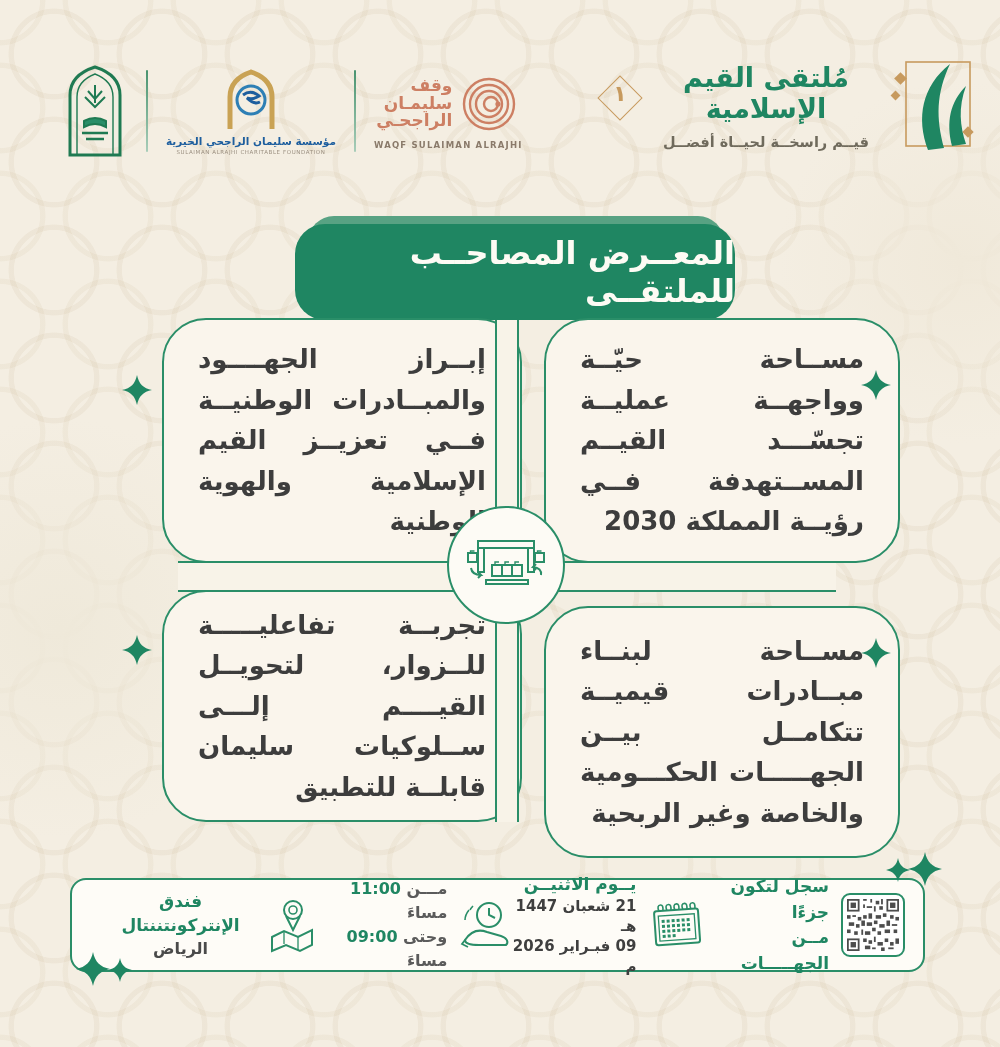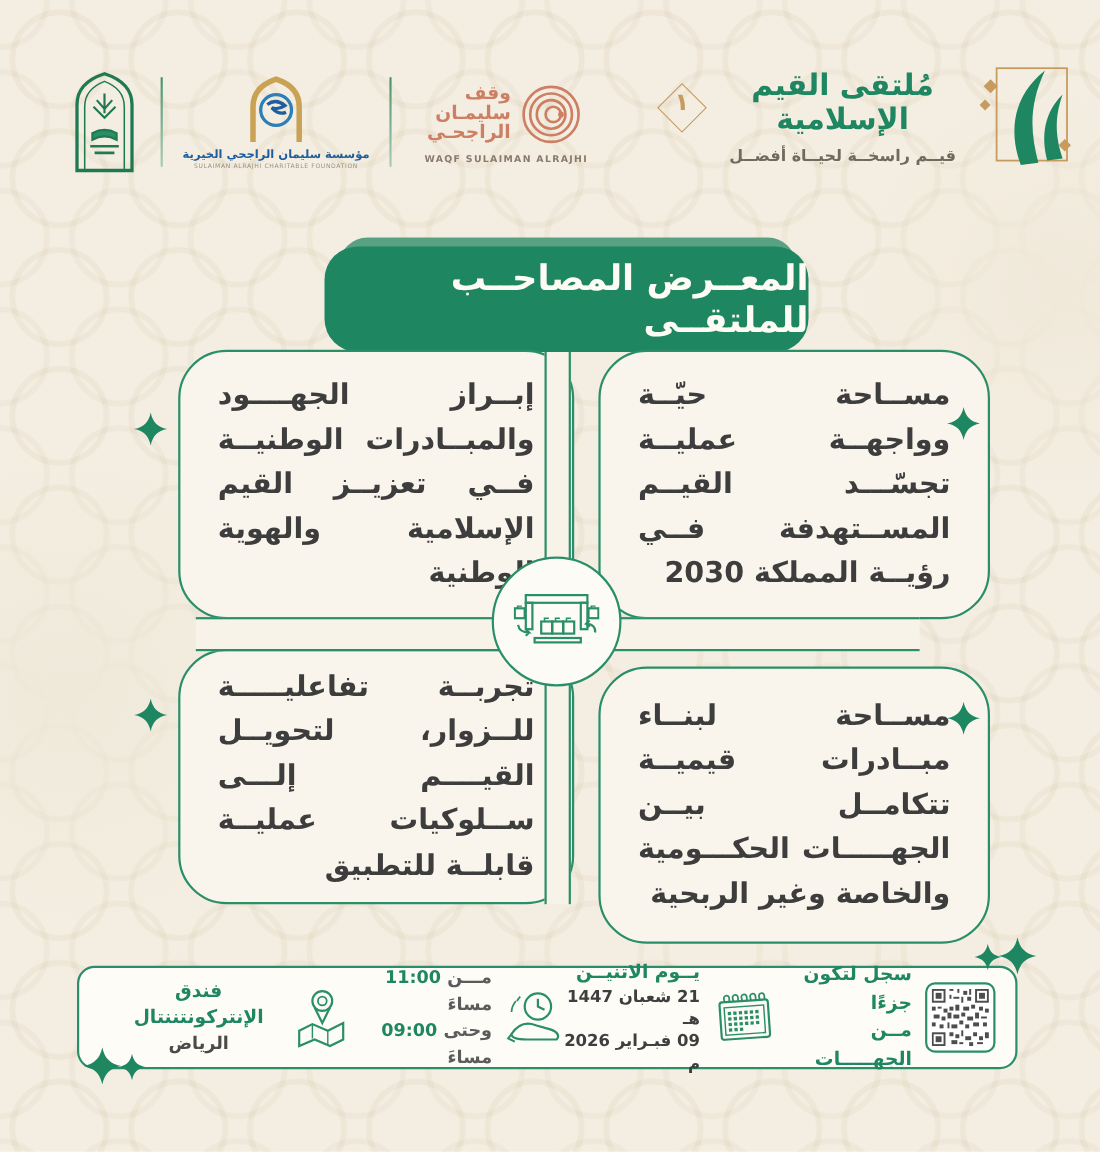--- a/index.html
+++ b/index.html
@@ -16,21 +16,21 @@
       radial-gradient(circle at 50% 50%, rgba(0,0,0,0) 52%, rgba(198,176,140,0.13) 53%, rgba(198,176,140,0.13) 59%, rgba(0,0,0,0) 60%),
       radial-gradient(circle at 50% 50%, rgba(0,0,0,0) 52%, rgba(198,176,140,0.11) 53%, rgba(198,176,140,0.11) 59%, rgba(0,0,0,0) 60%);
     background-size:auto,auto,108px 108px,108px 108px;
     background-position:0 0,0 0,0 0,54px 54px;
   }
   .abs{ position:absolute; }
 
   
   .logo-row{ left:62px; top:52px; height:118px; display:flex; align-items:center; gap:18px; }
   .vdiv{ width:2px; height:82px; background:linear-gradient(#49936f,#a9cdb9); border-radius:2px; }
-  .waqf{ display:flex; flex-direction:column; align-items:center;margin-left:12px; }
+  .waqf{ display:flex; flex-direction:column; align-items:center; }
   .waqf-top{ display:flex; align-items:center; gap:6px; }
   .waqf-txt{ color:#cd7f63; font-weight:800; font-size:17px; line-height:1.05; text-align:right; }
   .waqf-cap{ color:#8a7a6a; font-size:8.5px; letter-spacing:1.2px; margin-top:5px; font-weight:700; }
   .found{ display:flex; flex-direction:column; align-items:center; }
   .found-name{ color:#1d5e9e; font-size:10.5px; font-weight:800; margin-top:2px; }
   .found-cap{ color:#9a8f80; font-size:5.5px; letter-spacing:.6px; margin-top:2px; }
 
   .brand{ left:588px; top:52px; width:380px; height:120px; }
   .brand-title{ position:absolute; right:88px; top:10px; width:228px; text-align:center;
     color:#1f8662; font-size:27px; font-weight:800; line-height:1.15; }
@@ -174,21 +174,21 @@
   <div class="abs card card-tr">
     <p>مســاحة حيّــة وواجهــة عمليــة تجسّـــد القيــم المســتهدفة فــي رؤيــة المملكة 2030</p>
   </div>
   <div class="abs card card-tl">
     <p>إبــراز الجهــــود والمبــادرات الوطنيــة فــي تعزيــز القيم الإسلامية والهوية الوطنية</p>
   </div>
   <div class="abs card card-br">
     <p>مســاحة لبنــاء مبــادرات قيميــة تتكامــل بيــن الجهـــــات الحكـــومية والخاصة وغير الربحية</p>
   </div>
   <div class="abs card card-bl">
-    <p>تجربــة تفاعليـــــة للــزوار، لتحويــل القيــــم إلـــى ســلوكيات عمليــة قابلــة للتطبيق</p>
+    <p>تجربــة تفاعليـــــة للــزوار، لتحويــل القيــــم إلـــى ســلوكيات سليمان قابلــة للتطبيق</p>
   </div>
 
   <div class="abs band-v"></div>
   <div class="abs band-h"></div>
 
   <div class="abs hub">
     <span>
       <svg width="78" height="54" viewBox="0 0 78 54" fill="none" stroke="#2a8e68" stroke-width="2">
         <rect x="11" y="3" width="56" height="7"></rect>
         <rect x="11" y="10" width="6" height="24"></rect>

